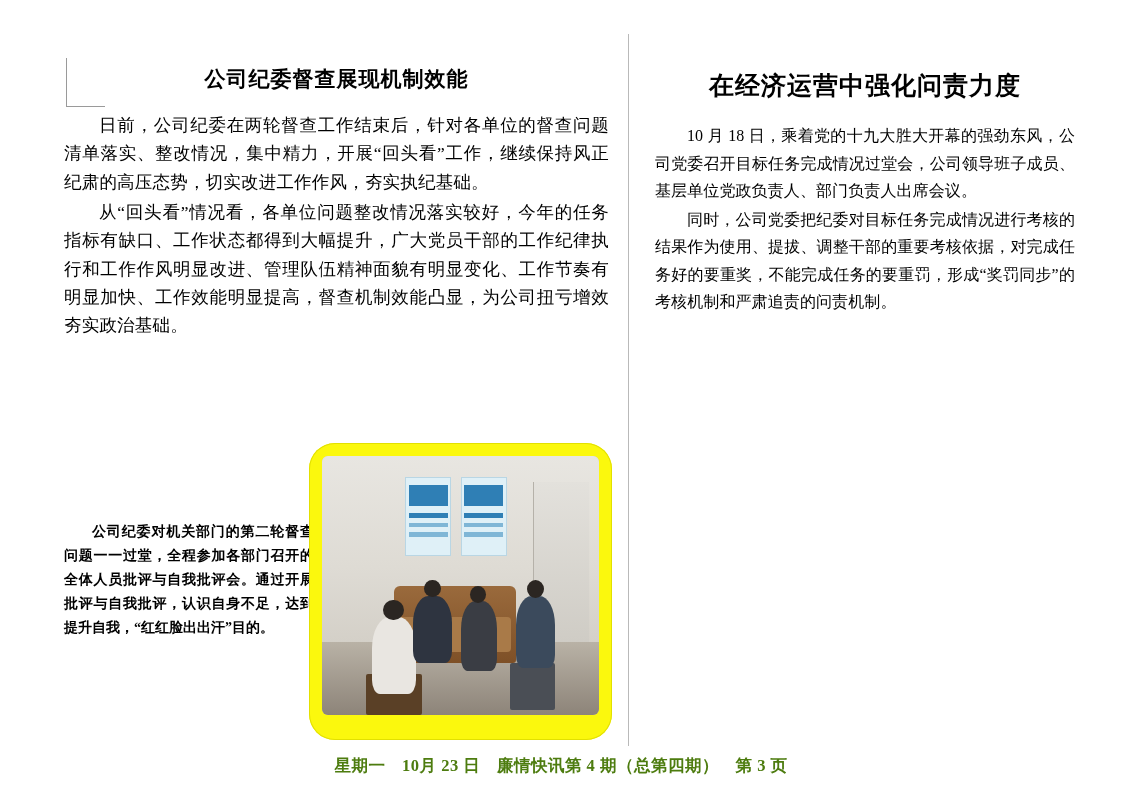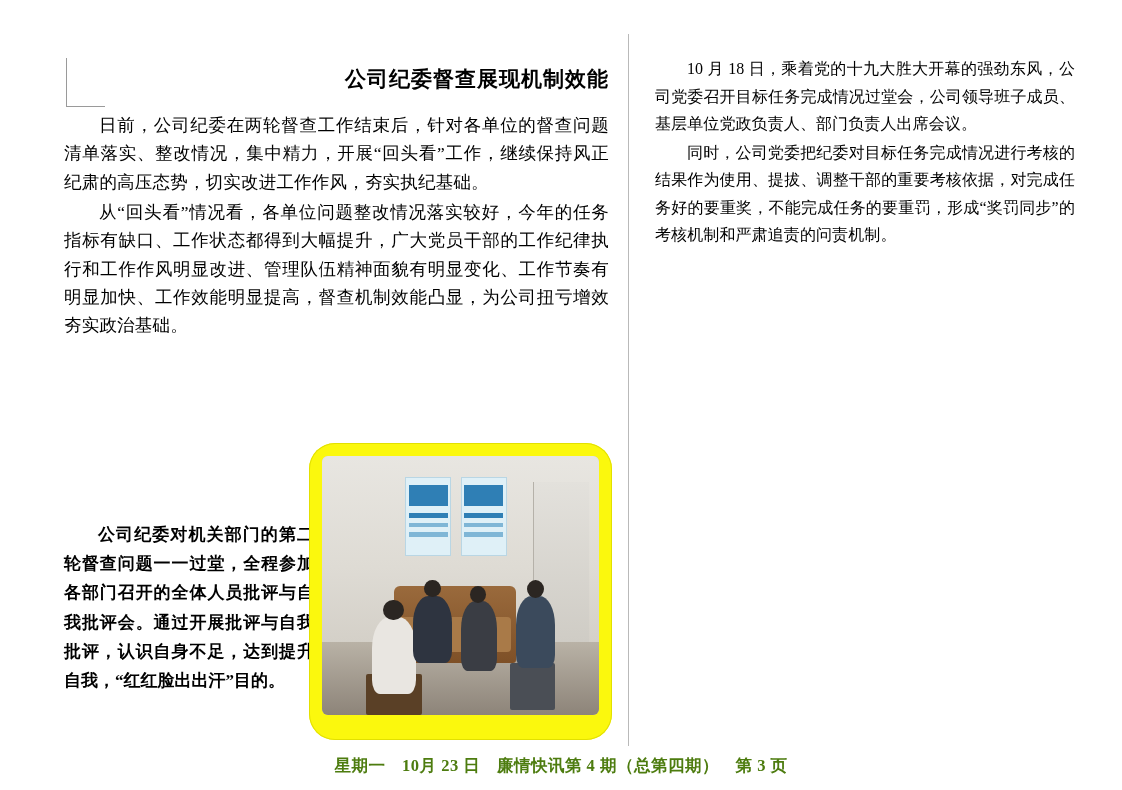--- a/index.html
+++ b/index.html
@@ -46,42 +46,42 @@
   .left-col {
     position: absolute;
     left: 64px;
     top: 55px;
     width: 545px;
     height: 690px;
   }
   .headline-left {
     font-size: 21px;
     font-weight: bold;
-    text-align: right;
+    text-align: center;
     letter-spacing: 1px;
     margin: 10px 0 18px 0;
     font-family: "Liberation Serif", "DejaVu Serif", serif;
   }
   .body-left p {
     font-size: 17.5px;
     line-height: 1.62;
     margin: 0 0 2px 0;
     text-align: justify;
     text-justify: inter-ideograph;
     text-indent: 2em;
     letter-spacing: 0.2px;
   }
 
   
   .caption-left {
     position: absolute;
     left: 0px;
     top: 465px;
     width: 250px;
-    font-size: 17px;
+    font-size: 14px;
     font-weight: bold;
     line-height: 1.72;
     text-indent: 2em;
     text-align: justify;
     text-justify: inter-ideograph;
   }
 
   
   .photo-frame {
     position: absolute;
@@ -236,20 +236,21 @@
       <div class="ph-person ph-p3">
           <span class="ph-head"></span>
         </div>
       <div class="ph-person ph-p4">
           <span class="ph-head"></span>
         </div>
     </div>
   </div>
 
   <div class="right-col">
+    <h1 class="headline-right">在经济运营中强化问责力度</h1>
     <div class="body-right">
       <p>10 月 18 日，乘着党的十九大胜大开幕的强劲东风，公司党委召开目标任务完成情况过堂会，公司领导班子成员、基层单位党政负责人、部门负责人出席会议。</p>
       <p>同时，公司党委把纪委对目标任务完成情况进行考核的结果作为使用、提拔、调整干部的重要考核依据，对完成任务好的要重奖，不能完成任务的要重罚，形成“奖罚同步”的考核机制和严肃追责的问责机制。</p>
     </div>
   </div>
 
   <div class="footer">
     <span>星期一</span>
     <span>10月 23 日</span>
     <span>廉情快讯第 4 期（总第四期）</span>

